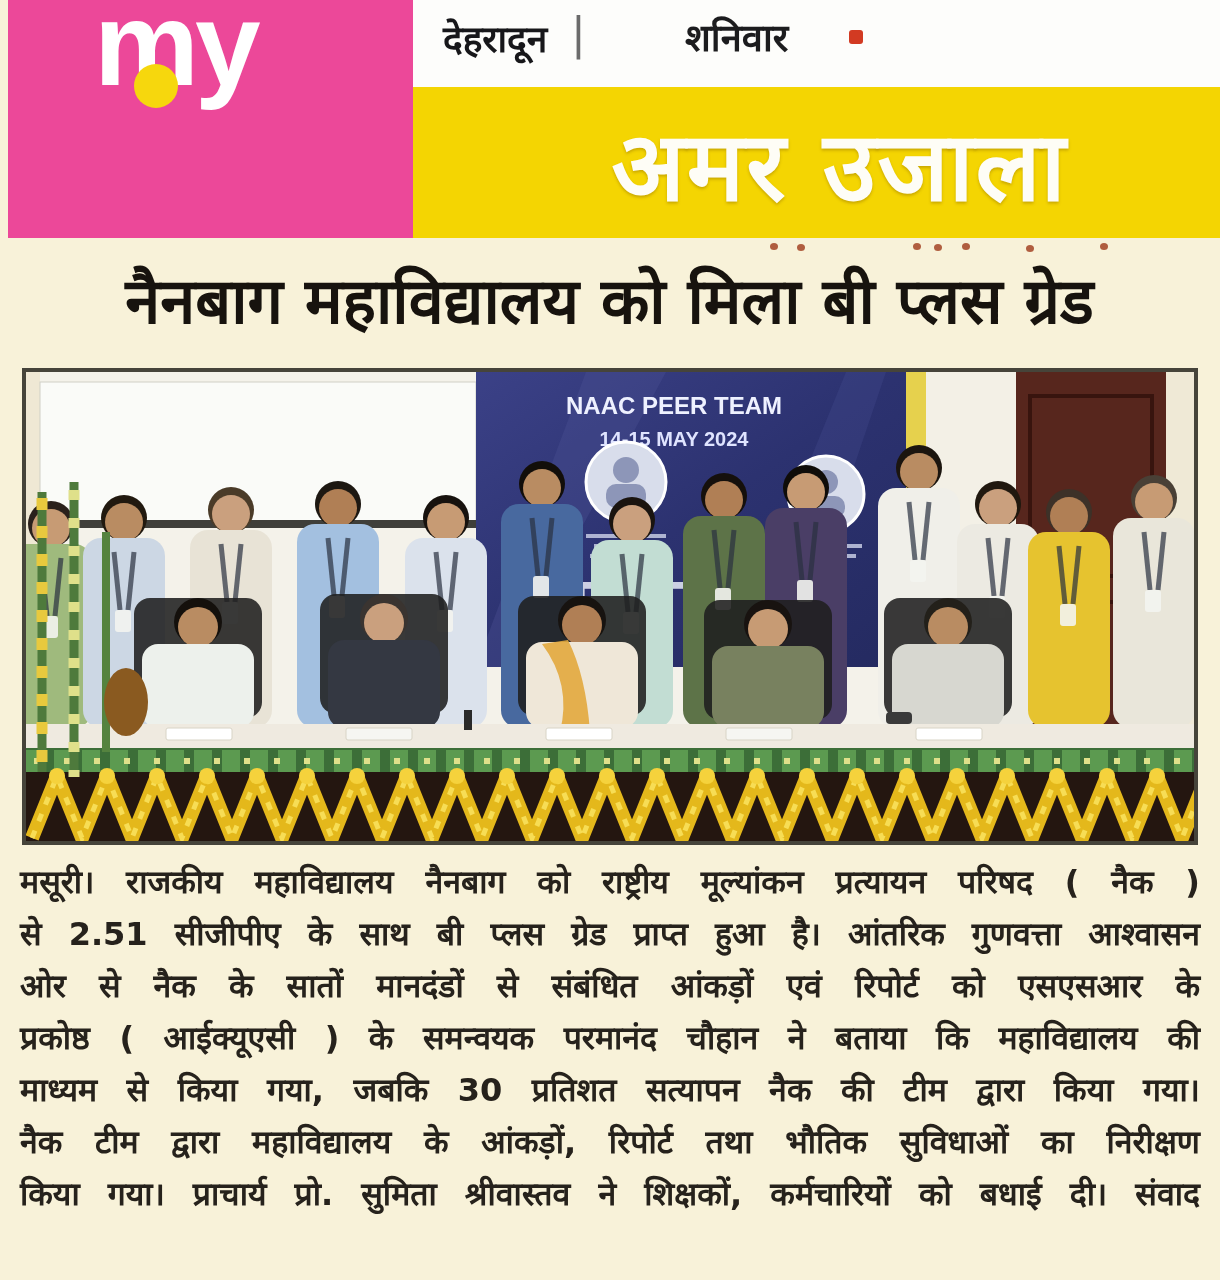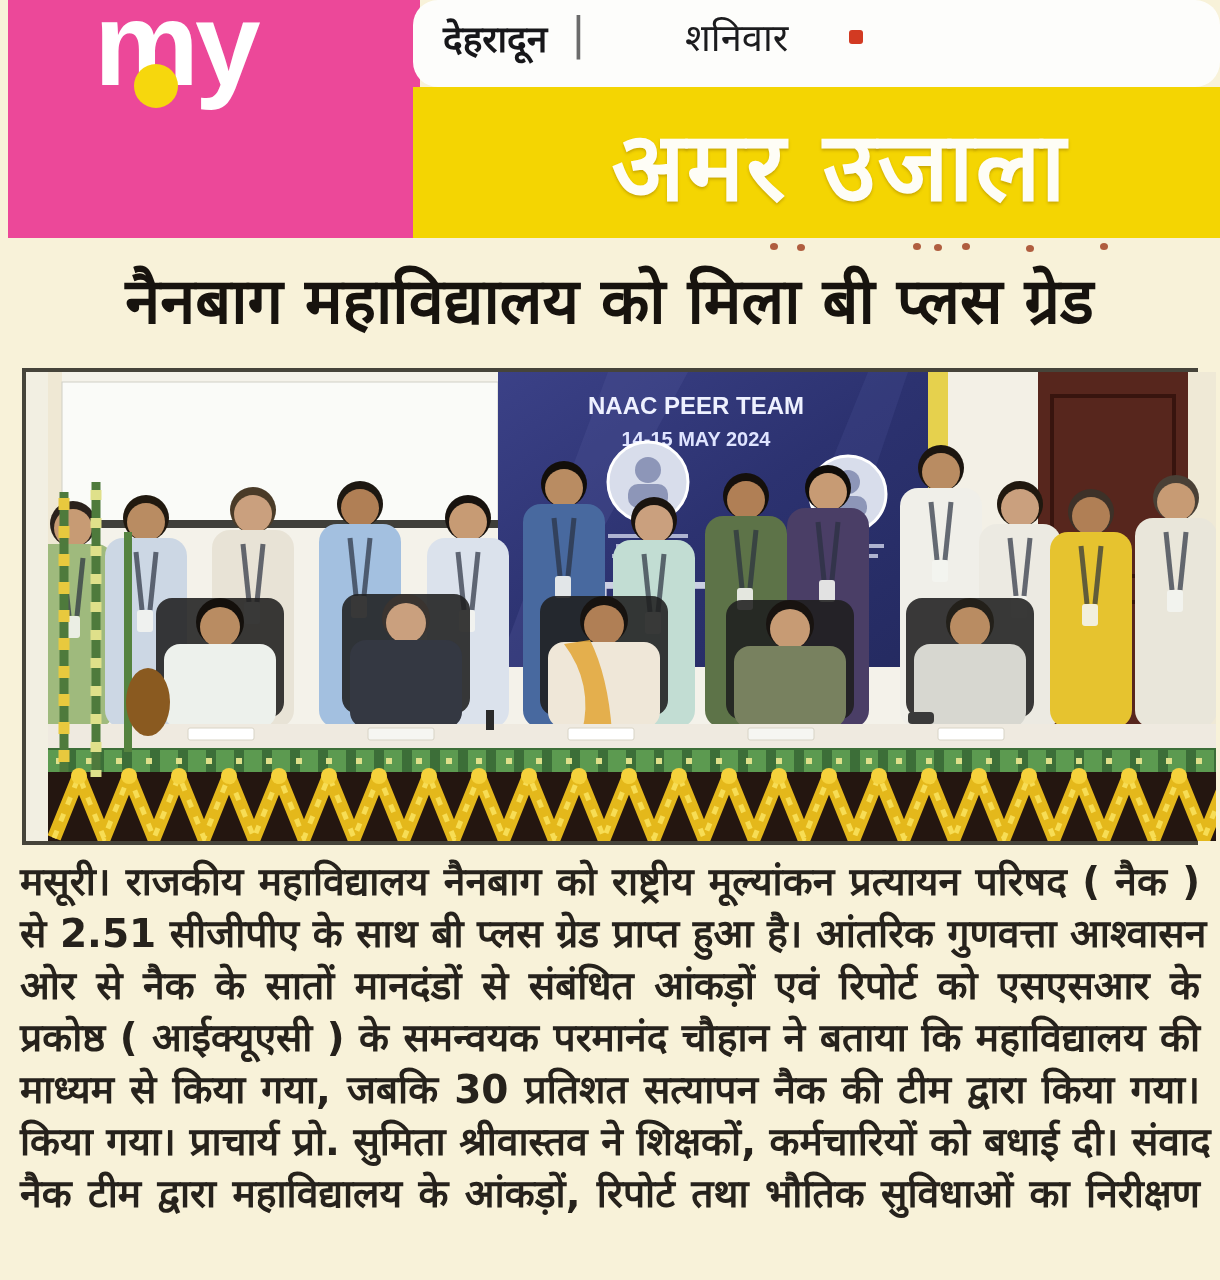--- a/index.html
+++ b/index.html
@@ -9,42 +9,42 @@
     font-family:"DejaVu Sans", sans-serif;
   }
   
   .brand-box{position:absolute;left:8px;top:0;width:412px;height:238px;background:#ec4899;}
   .brand-my{position:absolute;left:86px;top:-24px;font-family:"Liberation Sans",sans-serif;
     font-size:118px;font-weight:800;color:#ffffff;letter-spacing:-4px;}
   .brand-dot{position:absolute;left:126px;top:64px;width:44px;height:44px;border-radius:50%;
     background:#f6d70d;}
   .brand-city{position:absolute;left:48px;top:70px;font-family:"Liberation Sans",sans-serif;
     font-size:124px;font-weight:800;color:#241f1a;letter-spacing:-3px;}
-  .strip-white{position:absolute;left:413px;top:0;width:807px;height:87px;background:#fdfdfb;border-radius:25px;}
+  .strip-white{position:absolute;left:413px;top:0;width:807px;height:87px;background:#fdfdfb;}
   .loc{position:absolute;left:30px;top:12px;font-size:37px;font-weight:700;color:#17171a;}
   .loc-sep{position:absolute;left:158px;top:8px;font-size:44px;font-weight:400;color:#6b6b6b;}
-  .day{position:absolute;left:272px;top:10px;font-size:38px;font-weight:400;color:#1c1c1e;}
+  .day{position:absolute;left:272px;top:10px;font-size:38px;font-weight:700;color:#1c1c1e;}
   .red-dot{position:absolute;left:436px;top:30px;width:14px;height:14px;background:#d23a22;border-radius:3px;}
   .date{position:absolute;left:466px;top:6px;font-family:"Liberation Sans",sans-serif;
     font-size:46px;font-weight:700;color:#2b2b2d;letter-spacing:1px;}
   .strip-yellow{position:absolute;left:413px;top:87px;width:807px;height:151px;background:#f4d502;
     display:flex;align-items:center;justify-content:center;padding-left:23px;}
   .masthead{font-size:96px;font-weight:800;color:#fefdf6;letter-spacing:2px;
     text-shadow:0 2px 3px rgba(150,115,0,.45);}
   .speck{position:absolute;width:8px;height:7px;border-radius:50%;background:#a34425;opacity:.85;}
   
   .headline{position:absolute;left:22px;top:256px;width:1175px;font-size:63px;line-height:92px;
     font-weight:700;color:#17130e;letter-spacing:0;text-align:center;}
   
   .photo-frame{position:absolute;left:22px;top:368px;width:1176px;height:477px;
-    border:4px solid #46443a;background:#f2efe2;box-sizing:border-box;padding-left:22px;}
+    border:4px solid #46443a;background:#f2efe2;box-sizing:border-box;}
   .photo-frame svg{display:block;}
   
   .body-text{position:absolute;left:20px;top:856px;width:1180px;color:#26221c;}
-  .body-line{font-size:39px;line-height:52px;font-weight:600;white-space:nowrap;
+  .body-line{font-size:32px;line-height:52px;font-weight:600;white-space:nowrap;
     text-align:justify;text-align-last:justify;width:100%;}
 </style>
 </head>
 <body>
 
 <div class="brand-box">
   <div class="brand-my">my</div>
   <div class="brand-dot"></div>
 </div>
 
@@ -272,15 +272,15 @@
     </g>
   </svg>
 </div>
 
 <div class="body-text">
   <div class="body-line">मसूरी। राजकीय महाविद्यालय नैनबाग को राष्ट्रीय मूल्यांकन प्रत्यायन परिषद ( नैक )</div>
   <div class="body-line">से 2.51 सीजीपीए के साथ बी प्लस ग्रेड प्राप्त हुआ है। आंतरिक गुणवत्ता आश्वासन</div>
   <div class="body-line">ओर से नैक के सातों मानदंडों से संबंधित आंकड़ों एवं रिपोर्ट को एसएसआर के</div>
   <div class="body-line">प्रकोष्ठ ( आईक्यूएसी ) के समन्वयक परमानंद चौहान ने बताया कि महाविद्यालय की</div>
   <div class="body-line">माध्यम से किया गया, जबकि 30 प्रतिशत सत्यापन नैक की टीम द्वारा किया गया।</div>
+  <div class="body-line">नैक टीम द्वारा महाविद्यालय के आंकड़ों, रिपोर्ट तथा भौतिक सुविधाओं का निरीक्षण</div>
   <div class="body-line">किया गया। प्राचार्य प्रो. सुमिता श्रीवास्तव ने शिक्षकों, कर्मचारियों को बधाई दी। संवाद</div>
-  <div class="body-line">नैक टीम द्वारा महाविद्यालय के आंकड़ों, रिपोर्ट तथा भौतिक सुविधाओं का निरीक्षण</div>
 </div>
 
 </body></html>

